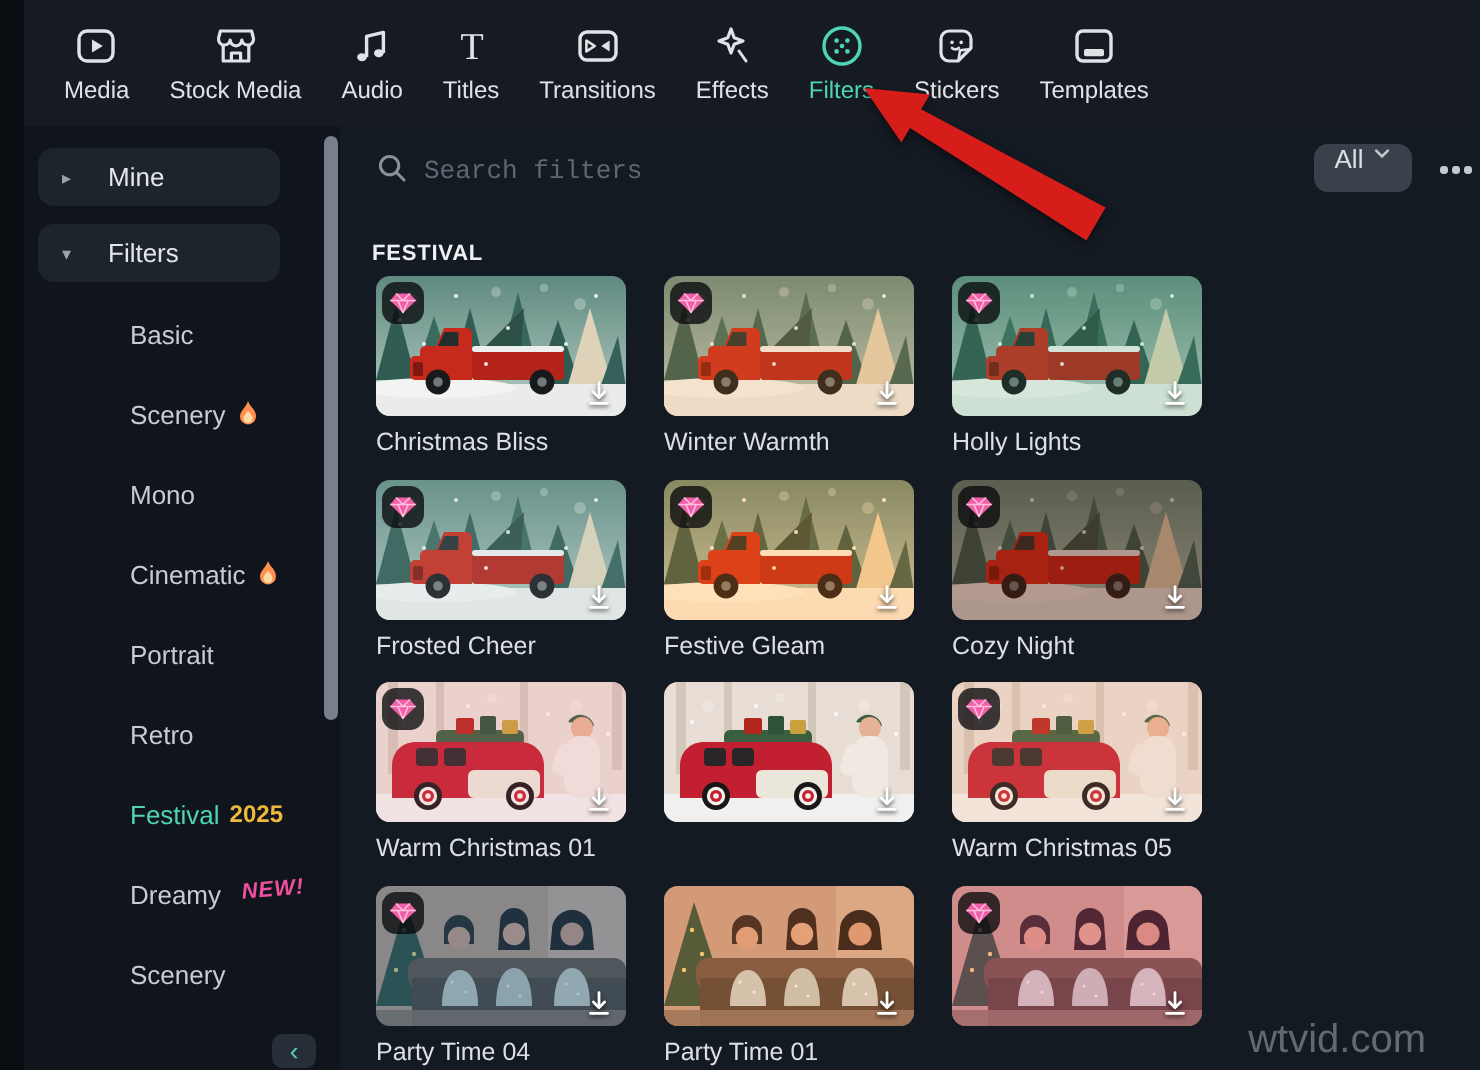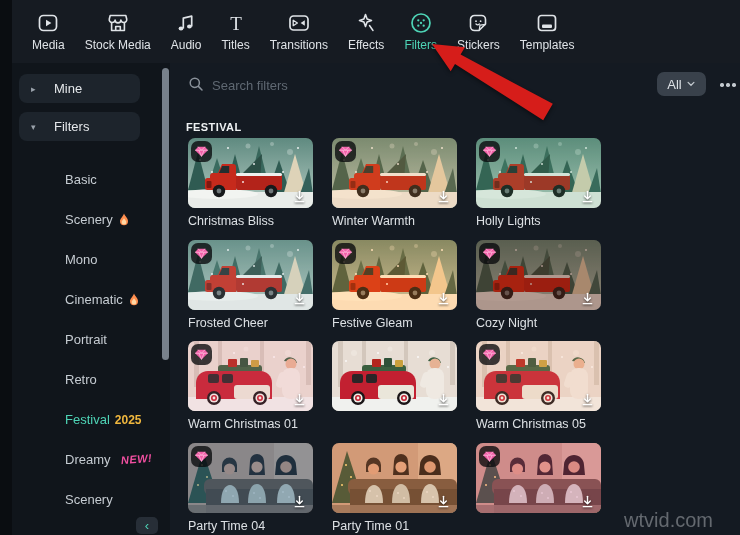--- a/index.html
+++ b/index.html
@@ -20,43 +20,43 @@
 
   
   .sidebar{position:absolute;left:12px;top:63px;width:158px;bottom:0;background:#10151b;}
   .group-btn{position:relative;width:121px;height:29px;margin:11px 0 0 7px;background:#1d242c;
     border-radius:8px;display:flex;align-items:center;padding-left:12px;box-sizing:border-box;
     gap:13px;cursor:pointer;}
   .group-btn + .group-btn{margin-top:9px;}
   .caret{color:#9aa2ab;font-size:9px;width:10px;}
   .group-label{color:#e4e7ea;font-size:13px;}
   .subitems{margin-top:6px;}
-  .subitem{height:40px;display:flex;align-items:flex-end;padding-left:53px;gap:5px;
+  .subitem{height:40px;display:flex;align-items:center;padding-left:53px;gap:5px;
     font-size:13px;color:#c6ccd2;cursor:pointer;white-space:nowrap;}
   .subitem.active .sub-label{color:var(--accent);}
   .flame,.flame svg{width:12px;height:14px;display:inline-block;}
   .badge-gold{color:#f0b73e;font-weight:700;font-size:12px;margin-left:0;}
   .badge-pink{color:#f04fa0;font-weight:700;font-style:italic;font-size:11px;margin-left:5px;
     display:inline-block;transform:rotate(-5deg) translateY(-2px);letter-spacing:.5px;}
   .scrollbar{position:absolute;right:1px;top:5px;width:7px;height:292px;background:#78818b;
     border-radius:4px;cursor:pointer;}
   .collapse-btn{position:absolute;right:12px;bottom:1px;width:22px;height:17px;background:#272e37;
     border-radius:5px;color:var(--accent);display:flex;align-items:center;justify-content:center;
     font-size:13px;line-height:1;cursor:pointer;}
 
   
   .main{position:absolute;left:170px;top:63px;right:0;bottom:0;background:#141a22;}
   .search-row{position:absolute;left:0;top:0;right:0;height:42px;}
   .search-icon,.search-icon svg{position:absolute;left:18px;top:13px;width:16px;height:16px;}
   .search-icon svg{left:0;top:0;}
   .search-input{position:absolute;left:40px;top:8px;width:290px;height:26px;background:transparent;
-    border:none;outline:none;color:#cfd4da;font-size:13px;font-family:Liberation Sans, sans-serif;}
+    border:none;outline:none;color:#cfd4da;font-size:13px;font-family:Liberation Mono, monospace;}
   .search-input::placeholder{color:#5f6872;}
   .all-dd{position:absolute;left:487px;top:9px;width:49px;height:24px;background:#39414b;
-    border-radius:7px;display:flex;align-items:center;justify-content:center;gap:4px;
+    border-radius:7px;display:flex;justify-content:center;gap:4px;
     color:#dde1e5;font-size:13px;cursor:pointer;}
   .dd-chevron,.dd-chevron svg{width:10px;height:10px;display:block;}
   .more-btn{position:absolute;left:546px;top:17px;width:24px;height:10px;display:flex;
     align-items:center;justify-content:center;gap:2.5px;cursor:pointer;}
   .more-btn i{width:3.4px;height:3.4px;border-radius:50%;background:#c3c9cf;display:block;}
   .section-title{position:absolute;left:16px;top:58px;font-size:11px;font-weight:700;
     color:#eef1f3;letter-spacing:.4px;}
 
   
   .grid{position:absolute;left:18px;top:75px;display:grid;

